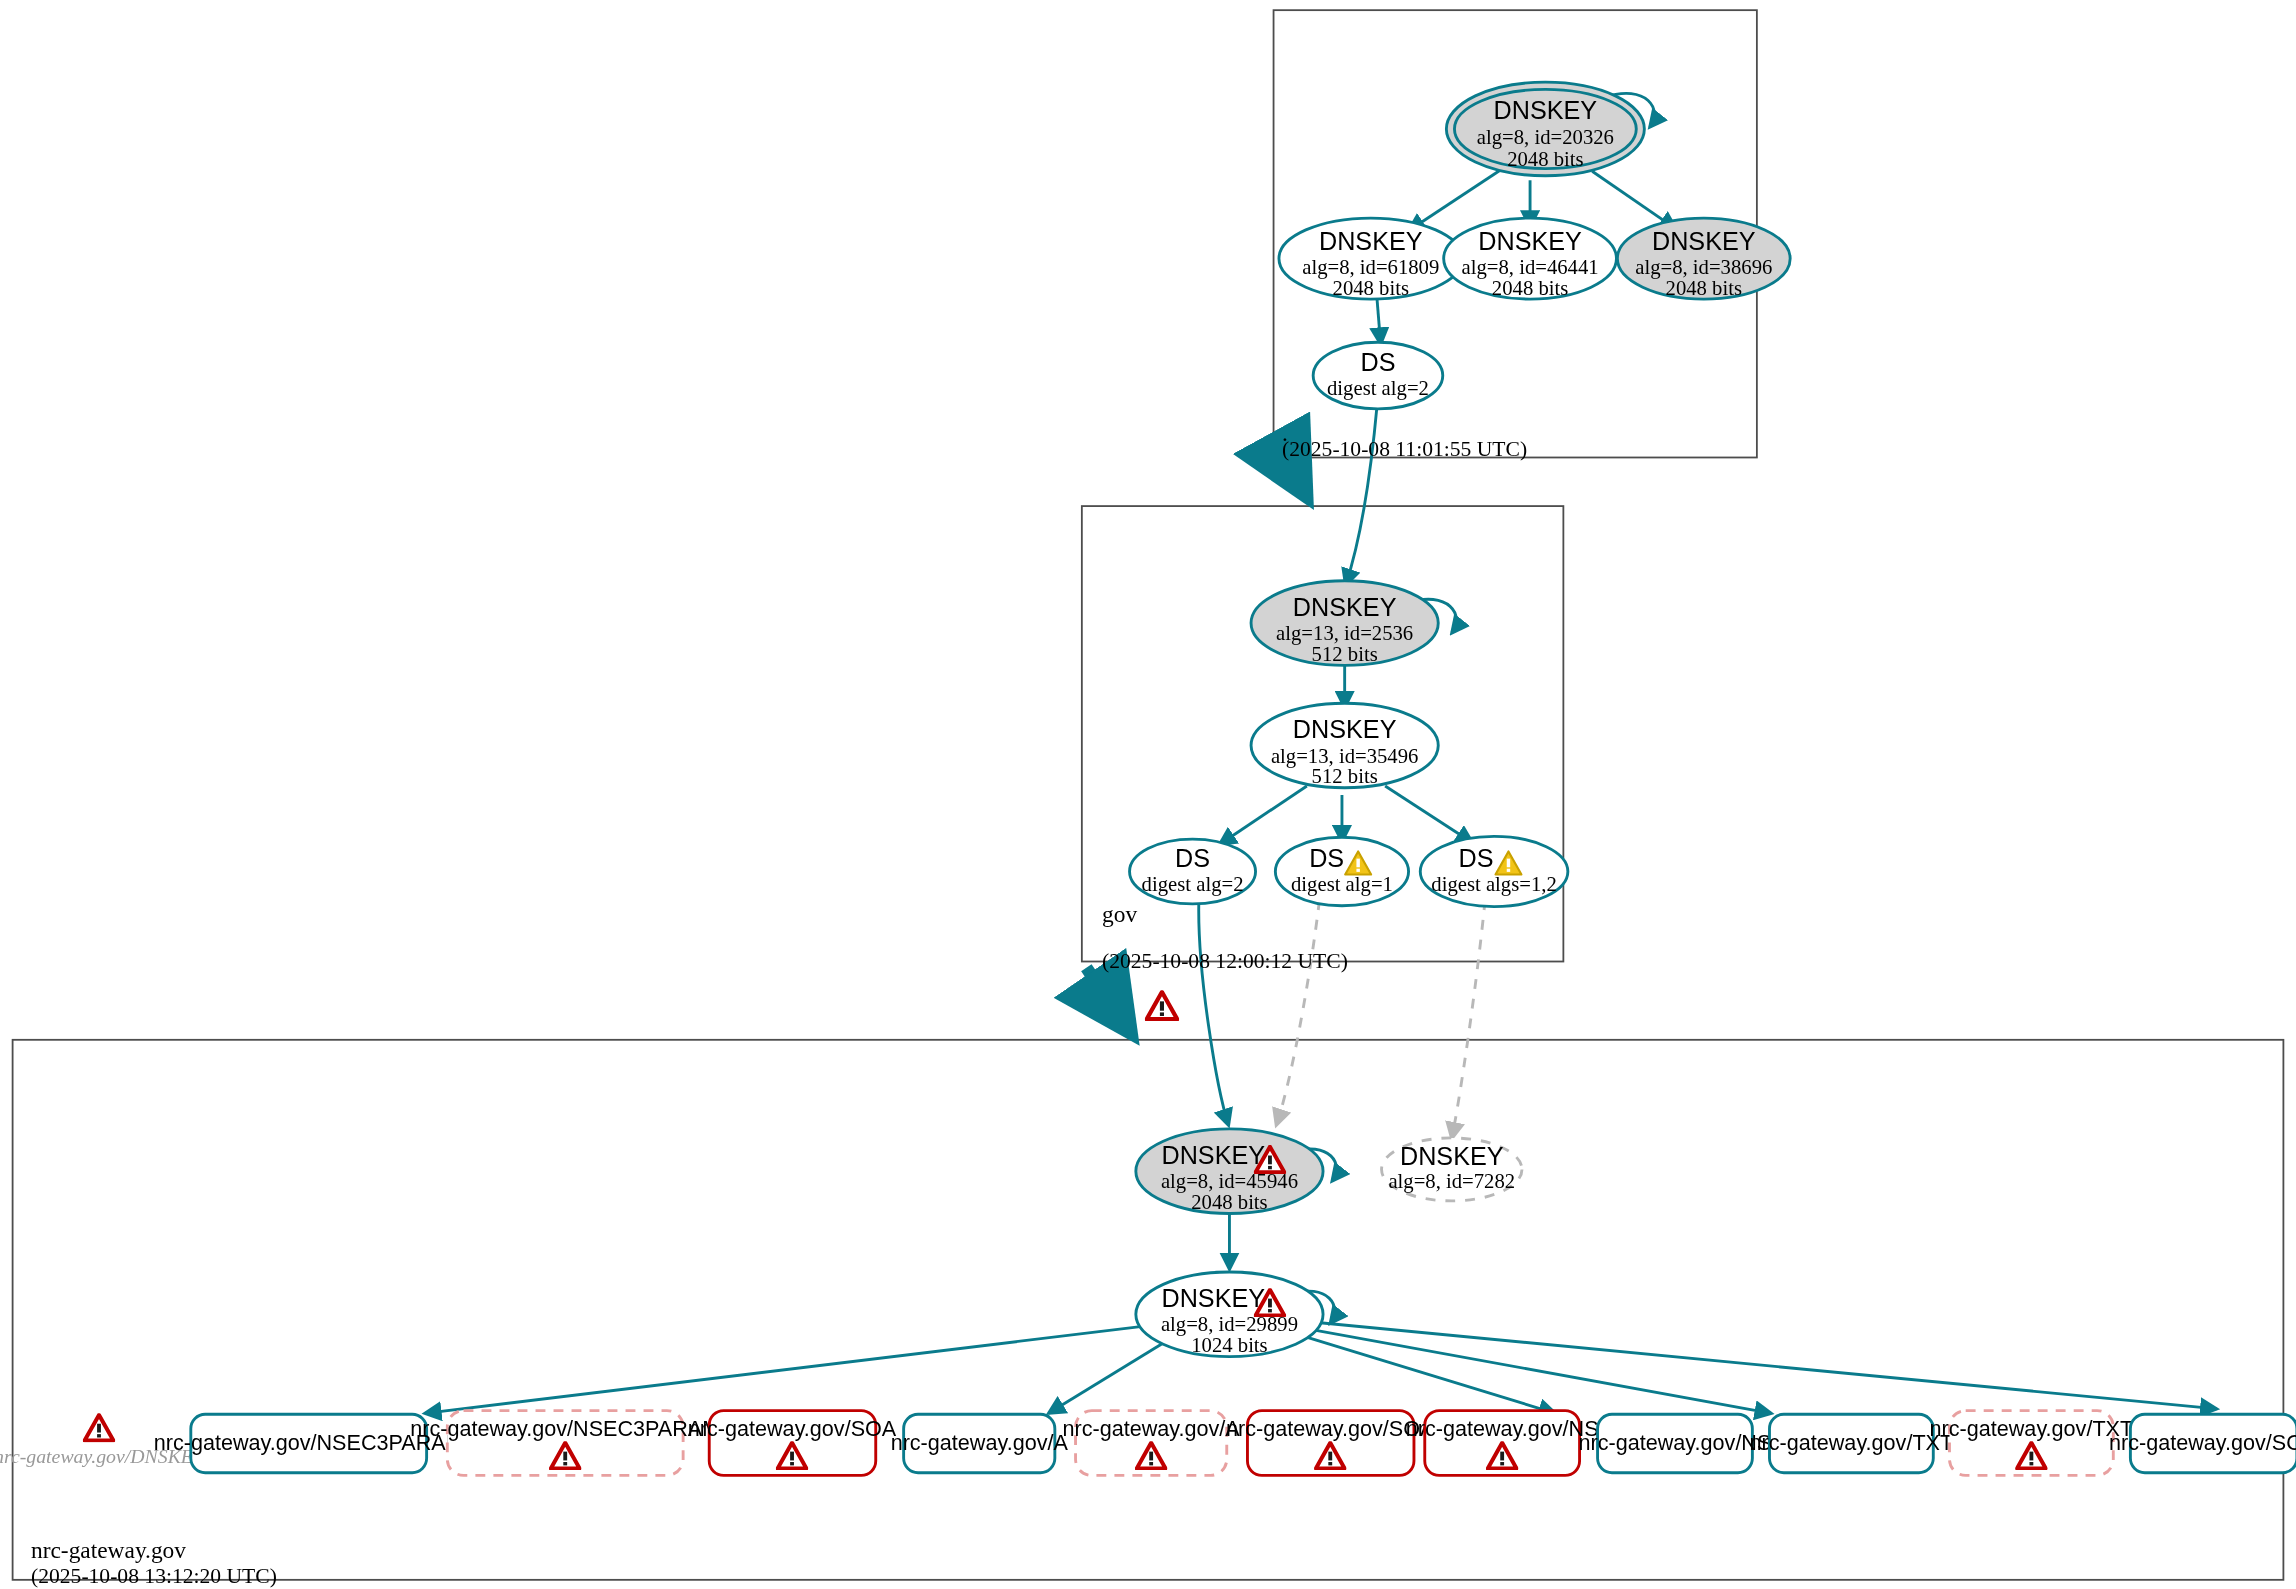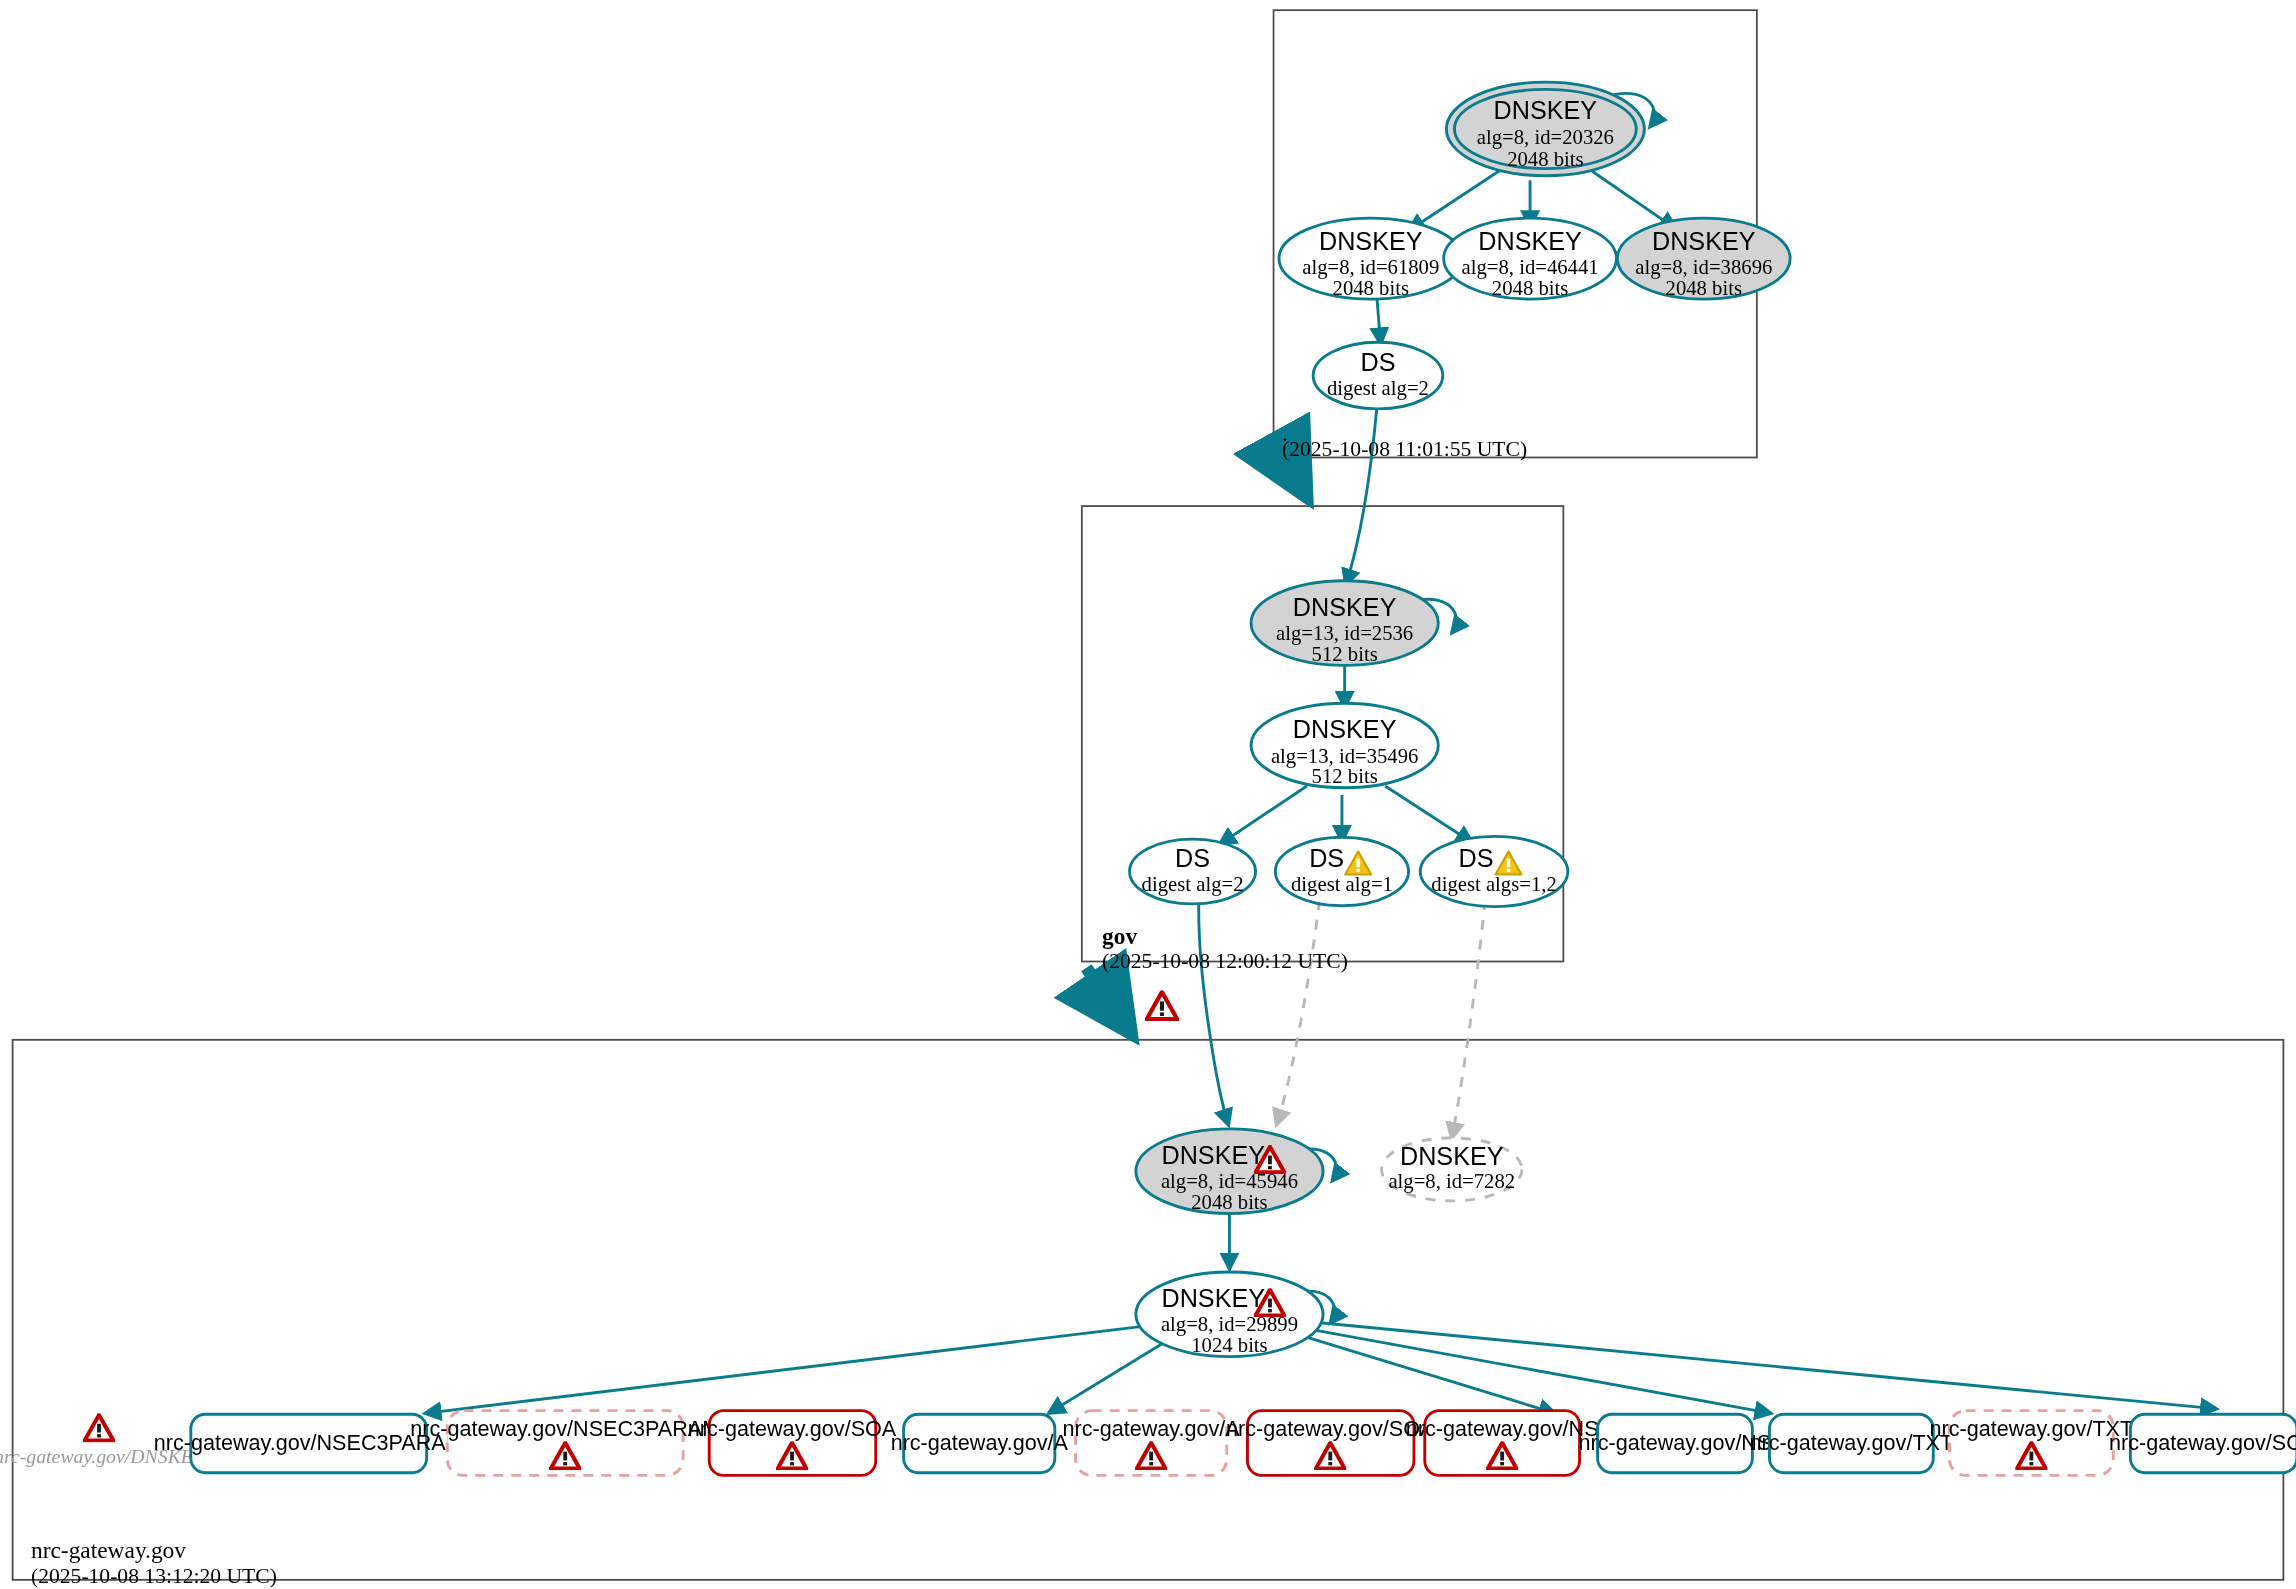--- a/index.html
+++ b/index.html
@@ -310,20 +310,20 @@
   <g>
     <rect class="rbox-ok" x="2367" y="1571" width="185" height="65" rx="16" ry="16"></rect>
     <text class="rr-label" x="2459" y="1611">nrc-gateway.gov/SOA</text>
   </g>
 
 </svg>
 
 <div class="zone-label zone-name" style="left:1282px; top:419px;">.</div>
 <div class="zone-label zone-time" style="left:1282px; top:435px;">(2025-10-08 11:01:55 UTC)</div>
 
-<div class="zone-label zone-name" style="left:1102px; top:922px;font-weight:bold;">gov</div>
+<div class="zone-label zone-name" style="left:1102px; top:900px;">gov</div>
 <div class="zone-label zone-time" style="left:1102px; top:947px;">(2025-10-08 12:00:12 UTC)</div>
 
 <div class="zone-label zone-name" style="left:31px; top:1536px;font-family:Liberation Serif, serif;">nrc-gateway.gov</div>
 <div class="zone-label zone-time" style="left:31px; top:1562px;">(2025-10-08 13:12:20 UTC)</div>
 
 </div>
 
 
 </body></html>

